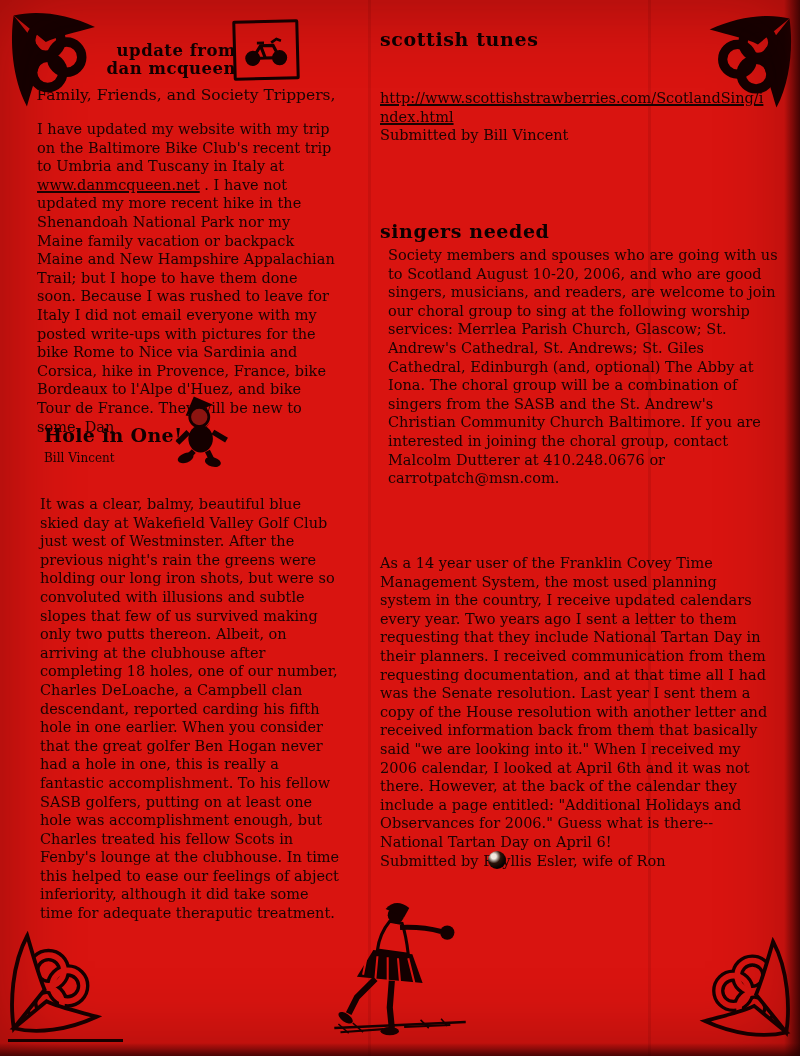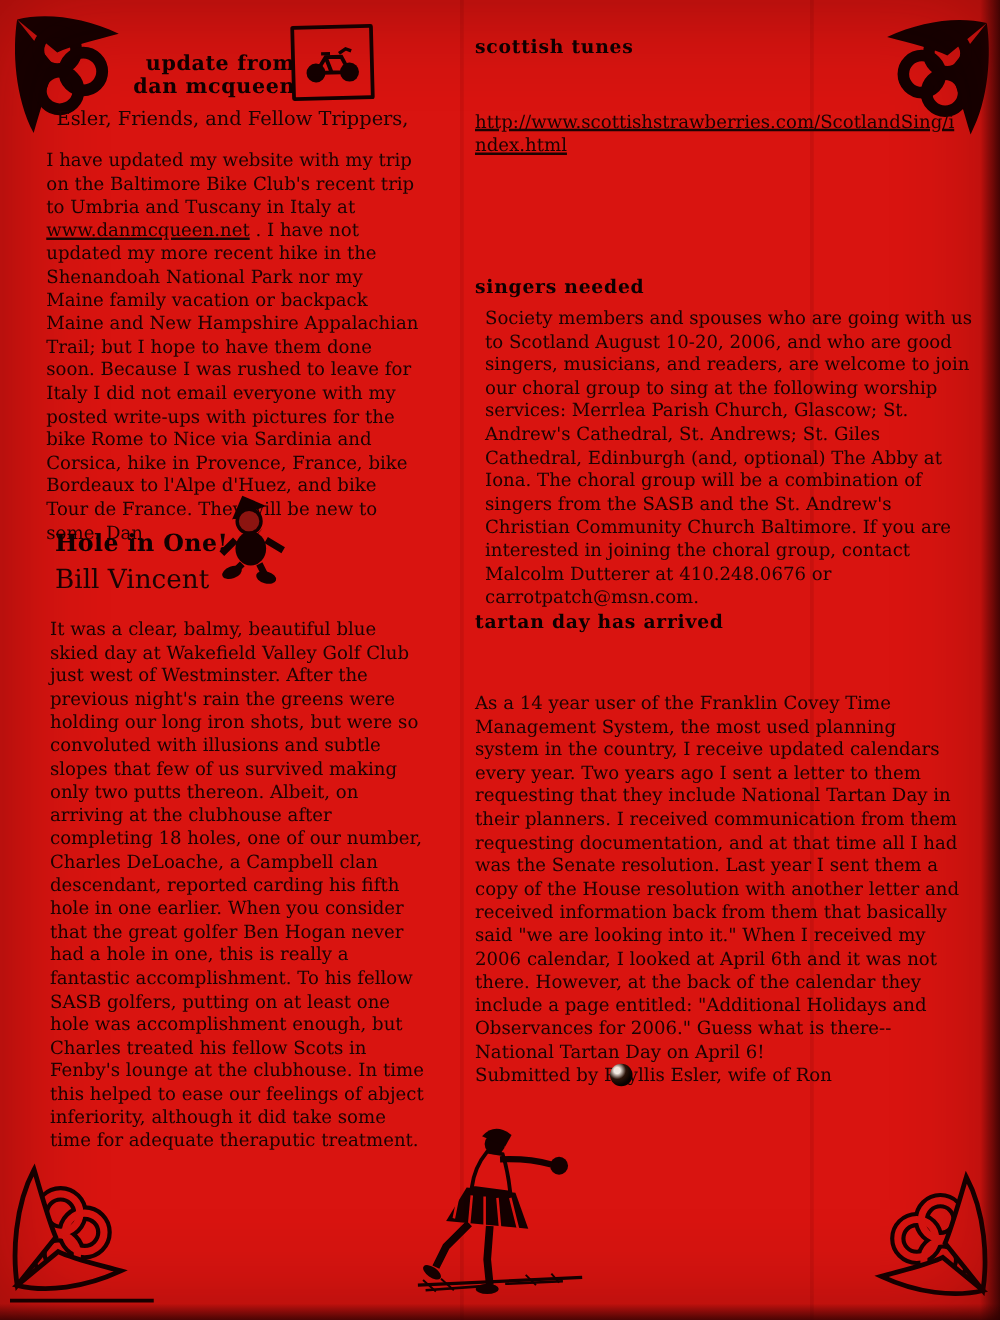--- a/index.html
+++ b/index.html
@@ -27,25 +27,25 @@
   .bike-box { position:absolute; left:233px; top:20px; width:60px; height:54px;
     border:3.5px solid #140000; border-radius:2px; transform:rotate(-1.5deg);
     display:flex; align-items:center; justify-content:center; }
 
   .para { font-size:14.5px; line-height:18.6px; }
   .greeting { position:absolute; left:36px; top:86px; width:300px; text-align:center; font-size:15.5px; }
   .p-update { position:absolute; left:37px; top:120px; width:299px; }
   .link-underline { text-decoration:underline; text-decoration-thickness:1.5px; }
 
   .hole-title  { position:absolute; left:44px; top:424px; font-size:19px; font-weight:bold; color:#120000; letter-spacing:.3px; }
-  .hole-byline { position:absolute; left:44px; top:451px; font-size:21px; }
+  .hole-byline { position:absolute; left:44px; top:451px; font-size:12px; }
   .p-hole { position:absolute; left:40px; top:495px; width:300px; }
   .gnome { position:absolute; left:172px; top:393px; width:60px; height:78px; }
 
-  .heading { position:absolute; font-weight:bold; font-size:15px; color:#0d0000; letter-spacing:.6px; }
+  .heading { position:absolute; font-weight:bold; font-size:19px; color:#0d0000; letter-spacing:.6px; }
   .h-st { left:380px; top:28px; }
   .st-block { position:absolute; left:380px; top:70px; width:392px; }
   .st-url { margin-top:19px; text-decoration:underline; text-decoration-thickness:1.5px; word-break:break-all; }
   .st-underlined { text-decoration:underline; text-decoration-thickness:2px; }
   .st-underlined::after { content:""; display:inline-block; width:52px; border-bottom:2.5px solid #140000; margin-left:3px; }
 
   .h-sn { left:380px; top:220px; }
   .p-sn { position:absolute; left:388px; top:246px; width:392px; }
 
   .h-td { left:380px; top:488px; }
@@ -117,21 +117,21 @@
   </div>
   <div class="bike-box">
     <svg width="50" height="38" viewBox="0 0 56 40">
       <circle cx="13" cy="29" r="8.5" fill="#140000"></circle>
       <circle cx="43" cy="29" r="8.5" fill="#140000"></circle>
       <path d="M13 29 L22 15 L36 15 L43 29 L27 29 Z M22 15 L27 29" stroke="#140000" stroke-width="3.5" fill="none"></path>
       <path d="M18 12 L26 12 M34 12 L40 8 L45 10" stroke="#140000" stroke-width="3" fill="none"></path>
     </svg>
   </div>
 
-  <div class="greeting">Esler, Friends, and Fellow Trippers,</div>
+  <div class="greeting">Family, Friends, and Society Trippers,</div>
 
   <div class="para p-update">
     <span>I have updated my website with my trip on the Baltimore Bike Club's recent trip to Umbria and Tuscany in Italy at </span><span class="link-underline">www.danmcqueen.net</span><span> .  I have not updated my more recent hike in the Shenandoah National Park nor my Maine family vacation or backpack Maine and New Hampshire Appalachian Trail; but I hope to have them done soon.  Because I was rushed to leave for Italy I did not email everyone with my posted write-ups with pictures for the bike Rome to Nice via Sardinia and Corsica, hike in Provence, France, bike Bordeaux to l'Alpe d'Huez,  and bike Tour de France.  They will be new to some.  Dan</span>
   </div>
 
   <div class="hole-title">Hole in One!</div>
   <div class="hole-byline">Bill Vincent</div>
 
   <svg class="gnome" viewBox="0 0 44 56">
     <path d="M16 2 L30 8 L10 16 Z" fill="#140000"></path>
@@ -142,26 +142,26 @@
     <path d="M16 42 L12 46 M26 42 L29 48" stroke="#140000" stroke-width="4"></path>
     <ellipse cx="10" cy="47" rx="6" ry="3.5" fill="#140000" transform="rotate(-20 10 47)"></ellipse>
     <ellipse cx="30" cy="50" rx="6" ry="3.5" fill="#140000" transform="rotate(15 30 50)"></ellipse>
   </svg>
 
   <div class="para p-hole">It was a clear, balmy, beautiful blue skied day at Wakefield Valley Golf Club just west of Westminster.  After the previous night's rain the greens were holding our long iron shots, but were so convoluted with illusions and subtle slopes that few of us survived making only two putts thereon.  Albeit, on arriving at the clubhouse after completing 18 holes, one of our number, Charles DeLoache, a Campbell clan descendant, reported carding his fifth hole in one earlier.  When you consider that the great golfer Ben Hogan never had a hole in one, this is really a fantastic accomplishment.   To his fellow SASB golfers, putting on at least one hole was accomplishment enough, but Charles treated his fellow Scots in Fenby's lounge at the clubhouse.  In time this helped to ease our feelings of abject inferiority, although it did take some time for adequate theraputic treatment.</div>
 
   <div class="heading h-st">scottish tunes</div>
   <div class="para st-block">
     <div class="st-url">http://www.scottishstrawberries.com/ScotlandSing/index.html</div>
+    <div>Submitted by Bill Vincent</div>
   </div>
 
   <div class="heading h-sn">singers needed</div>
   <div class="para p-sn">Society members and spouses who are going with us to Scotland August 10-20, 2006, and who are good singers, musicians, and readers, are welcome to join our choral group to sing at the following worship services:  Merrlea Parish Church,  Glascow; St. Andrew's Cathedral, St. Andrews; St. Giles Cathedral, Edinburgh (and, optional) The Abby at Iona.  The choral group will be a combination of singers from the SASB and the St. Andrew's Christian Community Church Baltimore.  If you are interested in joining the choral group, contact Malcolm Dutterer at 410.248.0676 or carrotpatch@msn.com.</div>
 
-  <div class="heading h-td">tartan day has arrived</div>
   <div class="para td-block">
     <div>As a 14 year user of the Franklin Covey Time Management System, the most used planning system in the country, I receive updated calendars every year. Two years ago I sent a letter to them requesting that they include National Tartan Day in their planners. I received communication from them requesting documentation, and at that time all I had was the Senate resolution.  Last year I sent them a copy of the House resolution with another letter and received information back from them that basically said "we are looking into it."  When I received my 2006 calendar, I looked at April 6th and it was not there.  However, at the back of the calendar they include a page entitled:  "Additional Holidays and Observances for 2006." Guess what is there--National Tartan Day on April 6!</div>
     <div>Submitted by Phyllis Esler, wife of Ron</div>
   </div>
 
   <div class="ball"></div>
   <svg class="dancer" viewBox="0 0 150 145">
     <path d="M12 132 L140 126" stroke="#140000" stroke-width="2.5" fill="none"></path>
     <path d="M18 136 L60 133 M80 131 L125 129" stroke="#140000" stroke-width="2" fill="none"></path>
     <path d="M16 128 L26 137 M30 127 L40 136 M96 124 L104 132 M116 123 L122 130" stroke="#140000" stroke-width="1.5" fill="none"></path>

